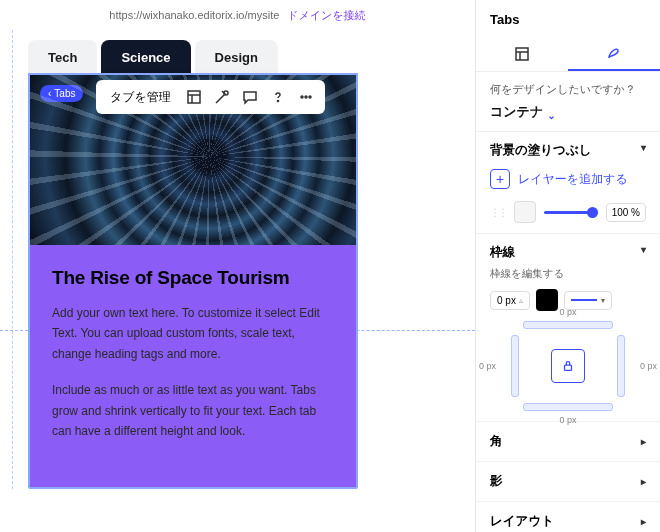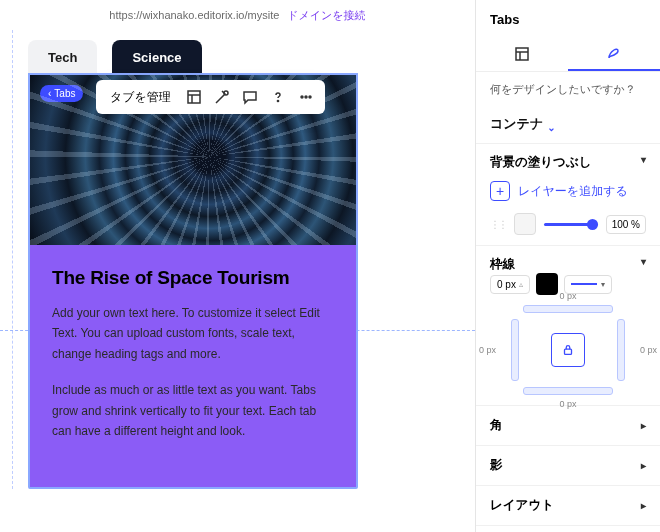--- a/index.html
+++ b/index.html
@@ -1,21 +1,21 @@
 <!DOCTYPE html>
 <html><head>
 <meta charset="utf-8">
 <style>
 *{box-sizing:border-box;margin:0;padding:0;font-family:-apple-system,BlinkMacSystemFont,"Segoe UI",Helvetica,Arial,sans-serif}
 body{width:660px;height:532px;display:flex;background:#fff;overflow:hidden;font-size:13px;color:#000}
 .canvas{flex:1;position:relative;border-right:1px solid #e5e5e5}
 .urlbar{display:flex;justify-content:center;align-items:center;gap:8px;height:30px;font-size:11px;color:#6b6b6b}
 .urlbar .domain-link{color:#7a3ff0}
 .stage{position:relative;padding:10px 0 0 28px}
-.tabs-row{display:flex;gap:15px}
+.tabs-row{display:flex;gap:4px}
 .tab{background:#f1f2f4;color:#1a1a1a;font-weight:600;font-size:13px;padding:10px 20px;border-radius:8px 8px 0 0;cursor:pointer}
 .tab.active{background:#0f172a;color:#fff}
 .toolbar{position:absolute;top:50px;left:96px;background:#fff;border-radius:6px;box-shadow:0 4px 16px rgba(0,0,0,.15);display:flex;align-items:center;padding:4px 6px;gap:2px;z-index:5}
 .toolbar .lbl{font-size:12px;padding:0 8px}
 .toolbar .tbtn{width:26px;height:26px;display:flex;align-items:center;justify-content:center;border-radius:4px;cursor:pointer}
 .toolbar svg{width:16px;height:16px;stroke:#333;fill:none;stroke-width:1.5}
 .card{width:330px;border:2px solid #8aa8ff;border-radius:0 0 2px 2px;overflow:hidden;margin-top:-2px}
 .hero{height:170px;background:radial-gradient(circle at 55% 48%,#0a1120 0%,#0a1120 8%,#1a3050 12%,#0d1726 18%,#25456b 24%,#0d1826 30%,#2c5378 36%,#0e1b2c 42%,#2f597f 48%,#101e30 55%,#2d5577 62%,#0c1624 72%,#1f3a58 82%,#060b14 100%);position:relative}
 .hero::after{content:"";position:absolute;inset:0;background:repeating-conic-gradient(from 0deg at 55% 48%,rgba(200,225,255,.22) 0deg 2deg,transparent 2deg 9deg);mix-blend-mode:screen}
 .hero .badge{position:absolute;top:10px;left:10px;background:#3d4cff;color:#fff;font-size:10px;padding:3px 8px;border-radius:10px;display:flex;align-items:center;gap:3px}
@@ -24,21 +24,21 @@
 .content p{font-size:12px;line-height:1.7;color:#2a2a2a;margin-bottom:16px}
 .ruler-h{position:absolute;left:0;right:0;top:300px;border-top:1px dashed #9db6ff;z-index:-1}
 .ruler-v{position:absolute;top:0;bottom:0;left:12px;border-left:1px dashed #bfcdff;z-index:-1}
 .panel{width:184px;background:#fff;display:flex;flex-direction:column;font-size:12px}
 .panel-title{font-weight:700;font-size:13px;padding:12px 14px 10px}
 .ptabs{display:flex;border-bottom:1px solid #eee}
 .ptab{flex:1;height:34px;display:flex;align-items:center;justify-content:center;cursor:pointer}
 .ptab.active{border-bottom:2px solid #3d4cff}
 .ptab svg{width:16px;height:16px}
 .section{padding:10px 14px;border-bottom:1px solid #f0f0f0}
-.sec-q{font-size:11px;color:#555;margin-bottom:18px}
+.sec-q{font-size:11px;color:#555;margin-bottom:6px}
 .sec-sel{font-weight:700;font-size:13px;color:#111;display:flex;align-items:flex-end;gap:4px}
 .sec-sel .chev{color:#3d4cff;font-size:10px}
 .sec-head{display:flex;justify-content:space-between;align-items:flex-start;font-weight:700;font-size:12.5px;cursor:pointer}
 .addlayer{display:flex;align-items:center;gap:8px;margin-top:10px;color:#3d4cff;font-size:12px;cursor:pointer}
 .addlayer .plus{width:20px;height:20px;border:1px solid #3d4cff;border-radius:4px;display:flex;align-items:center;justify-content:center;font-size:14px}
 .opacity-row{display:flex;align-items:center;gap:8px;margin-top:12px}
 .grip{color:#ccc;font-size:10px;letter-spacing:-2px}
 .swatch{width:22px;height:22px;border:1px solid #ddd;border-radius:4px;background:#f5f5f5}
 .slider{flex:1;height:3px;background:#3d4cff;border-radius:2px;position:relative}
 .slider .thumb{position:absolute;right:0;top:-4px;width:11px;height:11px;background:#3d4cff;border-radius:50%}
@@ -74,20 +74,21 @@
     <span>https://wixhanako.editorix.io/mysite</span>
     <span class="domain-link">ドメインを接続</span>
   </div>
   <div class="stage">
     <div class="ruler-v"></div>
     <div class="ruler-h"></div>
 
     <div class="tabs-row">
       <div class="tab">Tech</div>
       <div class="tab active">Science</div>
+      <div class="tab">Design</div>
     </div>
 
     <div class="toolbar">
       <span class="lbl">タブを管理</span>
       <div class="tbtn">
           <svg viewBox="0 0 16 16">
             <rect x="2" y="2" width="12" height="12"></rect>
             <line x1="2" y1="6" x2="14" y2="6"></line>
             <line x1="6" y1="6" x2="6" y2="14"></line>
           </svg>
@@ -177,20 +178,21 @@
         </div>
       <div class="valbox">100 %</div>
     </div>
   </div>
 
   <div class="section">
     <div class="sec-head">
       <span>枠線</span>
       <span class="caret">▾</span>
     </div>
+    <div class="border-edit">枠線を編集する</div>
     <div class="border-ctrl">
       <div class="bwbox">
           <span>0 px</span>
           <span style="font-size:8px;color:#999">▵</span>
         </div>
       <div class="bcolor"></div>
       <div class="bstyle">
           <div class="line"></div>
           <span class="chev">▾</span>
         </div>

